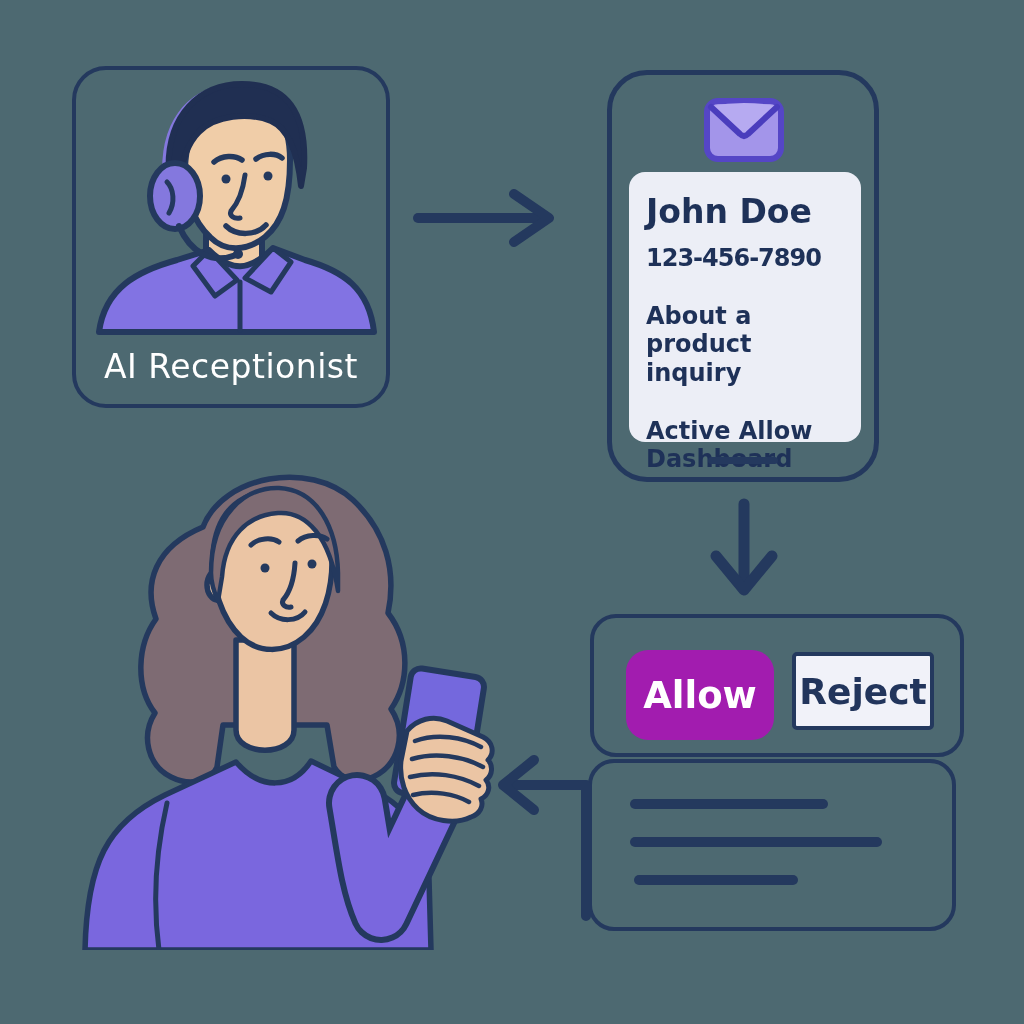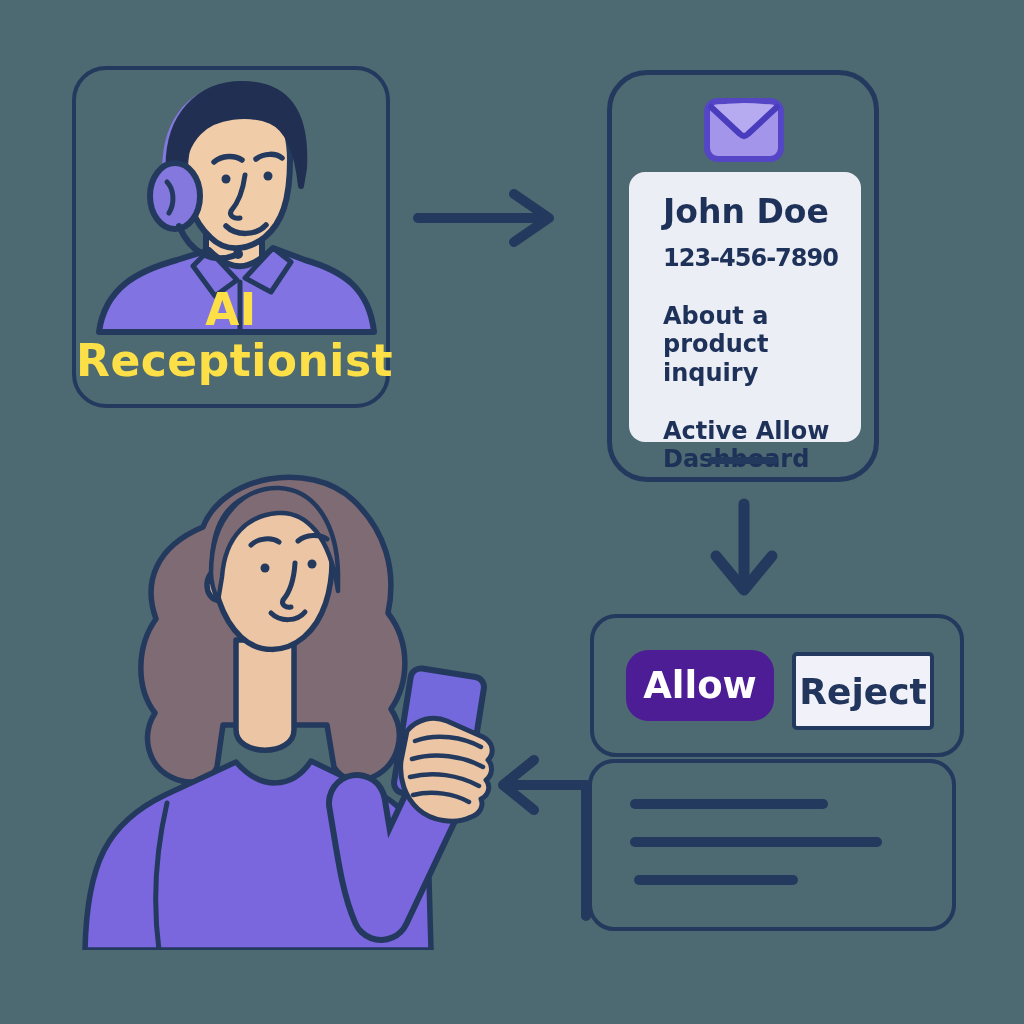--- a/index.html
+++ b/index.html
@@ -11,54 +11,54 @@
   .abs{position:absolute;}
 
   
   .receptionist-card{
     left:72px;top:66px;width:318px;height:342px;box-sizing:border-box;
     border:4px solid #24395e;border-radius:34px;
   }
   .receptionist-card svg{position:absolute;left:3px;top:6px;}
   .receptionist-label{
     position:absolute;left:0;right:0;bottom:18px;text-align:center;
-    font-size:44px;font-weight:700;color:#fde047;letter-spacing:.5px;
+    font-size:33px;font-weight:400;color:#ffffff;letter-spacing:.5px;
   }
 
   
   .phone-frame{
     left:607px;top:70px;width:272px;height:412px;box-sizing:border-box;
     border:5px solid #24395e;border-radius:40px;
   }
   .envelope{position:absolute;left:91px;top:22px;}
   .call-card{
     position:absolute;left:17px;top:97px;width:232px;height:270px;
     background:#eceef6;border-radius:16px;box-sizing:border-box;
-    padding:20px 10px 0 34px;color:#1e3158;
+    padding:20px 10px 0 17px;color:#1e3158;
   }
   .caller-name{font-size:33px;font-weight:800;margin-bottom:13px;}
   .caller-number{font-size:24px;font-weight:600;letter-spacing:-1px;}
   .caller-topic,.caller-status{
     font-size:24px;font-weight:600;line-height:1.18;white-space:pre-line;margin-top:30px;
   }
   .caller-topic{margin-bottom:15px;}
   .home-indicator{
     position:absolute;left:50%;transform:translateX(-50%);bottom:13px;
     width:70px;height:7px;background:#24395e;border-radius:4px;
   }
 
   
   .decision-card{
     left:590px;top:614px;width:374px;height:143px;box-sizing:border-box;
     border:4px solid #24395e;border-radius:26px;
   }
   .btn{display:flex;align-items:center;justify-content:center;cursor:pointer;}
   .allow-btn{
-    position:absolute;left:32px;top:32px;width:148px;height:71px;
-    background:#4c1d95;border-radius:22px;color:#ffffff;
+    position:absolute;left:32px;top:32px;width:148px;height:90px;
+    background:#a21caf;border-radius:22px;color:#ffffff;
     font-size:37px;font-weight:800;
   }
   .reject-btn{
     position:absolute;left:198px;top:34px;width:142px;height:78px;box-sizing:border-box;
     background:#f1f2f9;border:4px solid #24395e;border-radius:5px;color:#22355c;
     font-size:36px;font-weight:800;
   }
 
   
   .notes-card{

